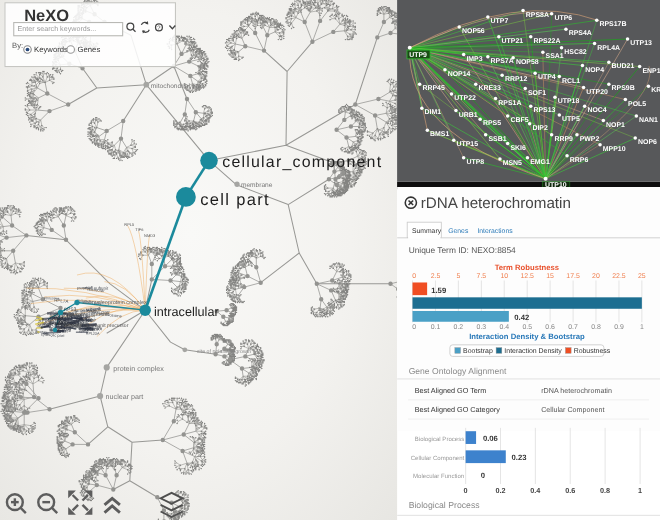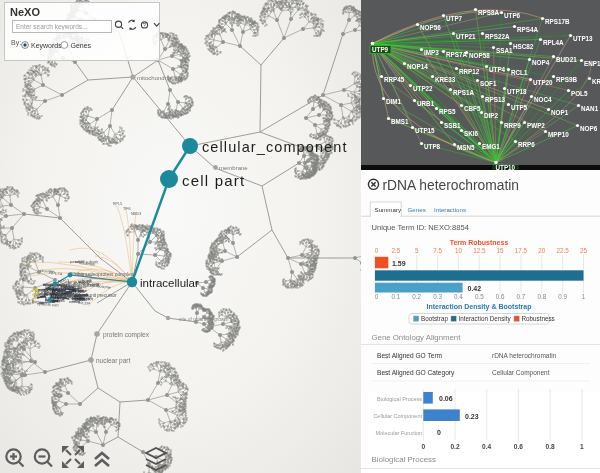--- a/index.html
+++ b/index.html
@@ -1,19 +1,19 @@
 <!DOCTYPE html>
 <html><head><meta charset="utf-8"><style>
 html,body{margin:0;padding:0;width:600px;height:473px;overflow:hidden;
 font-family:"Liberation Sans",sans-serif;background:#fff}
 #canvas{position:absolute;left:0;top:0;width:361px;height:473px;
 background:radial-gradient(ellipse at 48% 45%, #f9f9f7 0%, #f3f2ef 55%, #e7e6e2 100%)}
 #panel{position:absolute;left:4px;top:2px;width:154px;height:57px;background:rgba(255,255,255,0.86);
 border:1px solid #c6c6c2;z-index:5}
-#panel .title{font-weight:bold;font-size:11px;color:#333;margin:3px 0 0 5px}
+#panel .title{font-weight:bold;font-size:15px;color:#333;margin:3px 0 0 17px}
 #panel input{position:absolute;left:7px;top:17px;width:92px;height:9px;border:1px solid #b9b9b5;
 font-size:6.5px;color:#999;padding:1px 3px;font-family:"Liberation Sans",sans-serif}
 #byrow{position:absolute;left:6px;top:36px;font-size:7px;color:#555}
 #net{position:absolute;left:361px;top:0;width:239px;height:165px;background:#57585a}
 #netbar{position:absolute;left:361px;top:165px;width:239px;height:6.5px;background:#0d0d0d}
 #detail{position:absolute;left:361px;top:170px;width:239px;height:222px;background:#fdfdfd}
 text{font-family:"Liberation Sans",sans-serif}
 .nl{font-size:6.3px;font-weight:bold;fill:#fff}
 </style></head><body>
 <div id="canvas">

